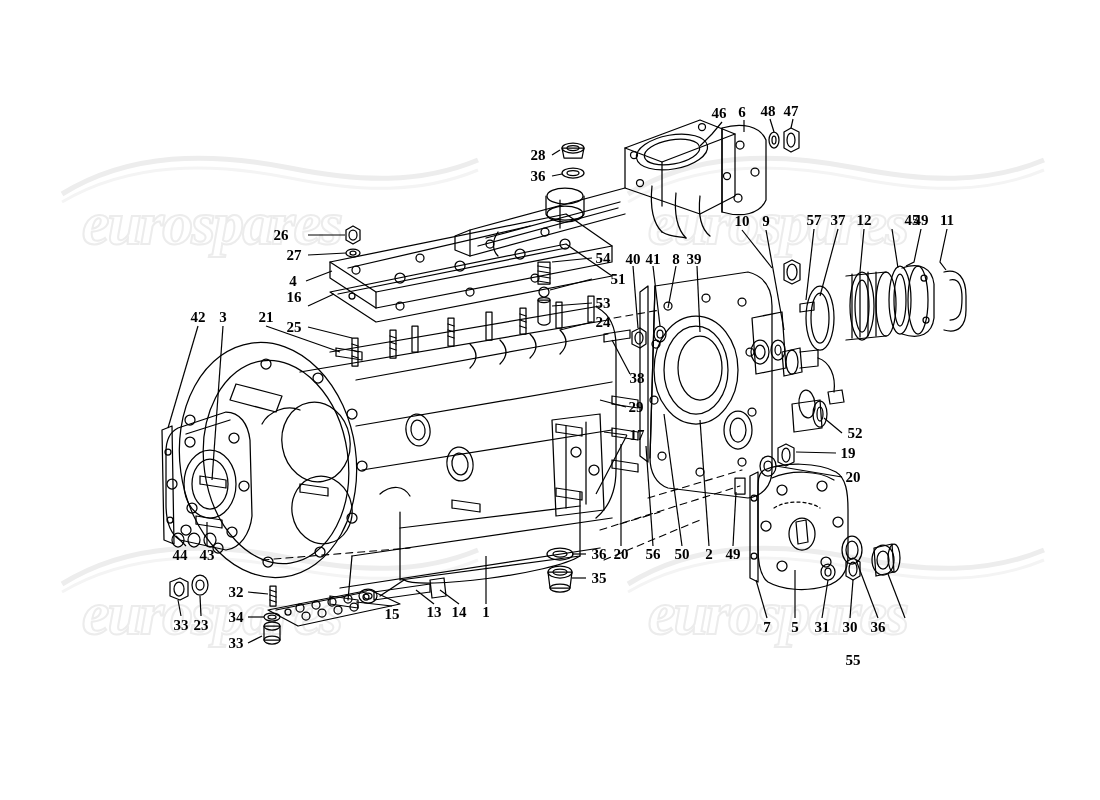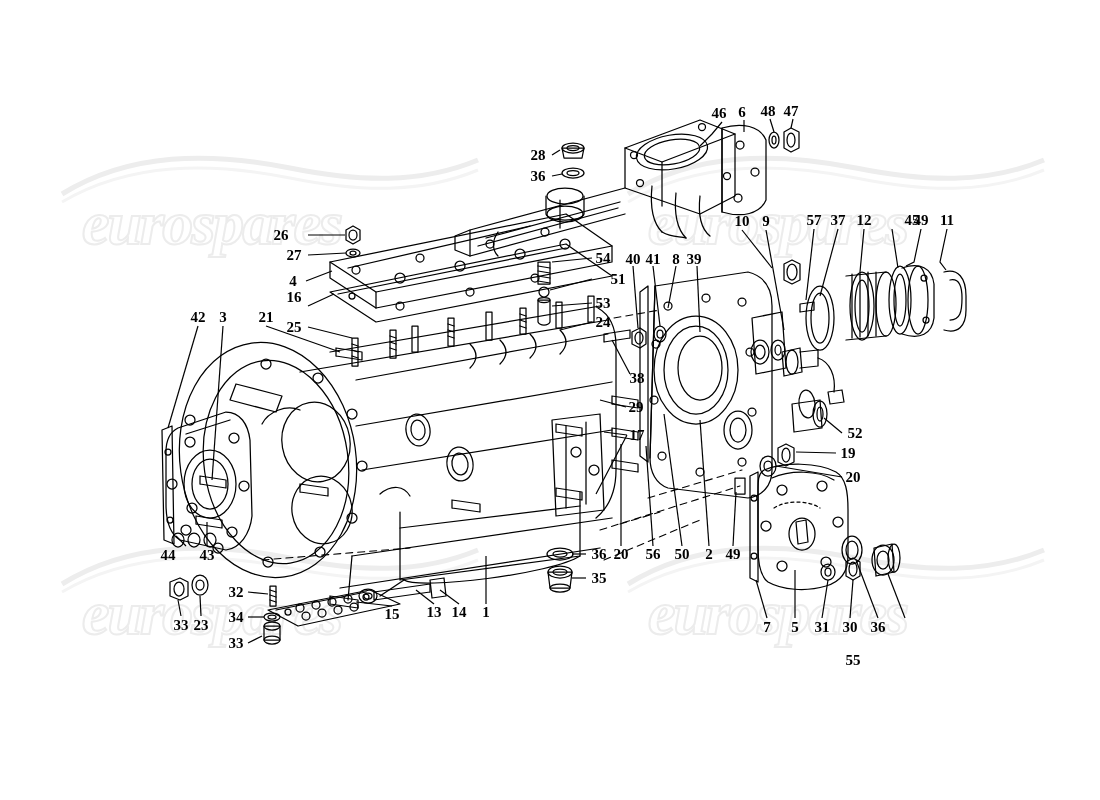--- a/index.html
+++ b/index.html
@@ -613,21 +613,21 @@
       <div class="lbl" style="left: 603px; top: 322px;">24</div>
       <div class="lbl" style="left: 637px; top: 378px;">38</div>
       <div class="lbl" style="left: 198px; top: 317px;">42</div>
       <div class="lbl" style="left: 223px; top: 317px;">3</div>
       <div class="lbl" style="left: 266px; top: 317px;">21</div>
       <div class="lbl" style="left: 636px; top: 407px;">29</div>
       <div class="lbl" style="left: 637px; top: 435px;">17</div>
       <div class="lbl" style="left: 855px; top: 433px;">52</div>
       <div class="lbl" style="left: 848px; top: 453px;">19</div>
       <div class="lbl" style="left: 853px; top: 477px;">20</div>
-      <div class="lbl" style="left: 168px; top: 555px;">44</div>
+      <div class="lbl" style="left: 180px; top: 555px;">44</div>
       <div class="lbl" style="left: 207px; top: 555px;">43</div>
       <div class="lbl" style="left: 181px; top: 625px;">33</div>
       <div class="lbl" style="left: 201px; top: 625px;">23</div>
       <div class="lbl" style="left: 236px; top: 592px;">32</div>
       <div class="lbl" style="left: 236px; top: 617px;">34</div>
       <div class="lbl" style="left: 236px; top: 643px;">33</div>
       <div class="lbl" style="left: 392px; top: 614px;">15</div>
       <div class="lbl" style="left: 434px; top: 612px;">13</div>
       <div class="lbl" style="left: 459px; top: 612px;">14</div>
       <div class="lbl" style="left: 486px; top: 612px;">1</div>

